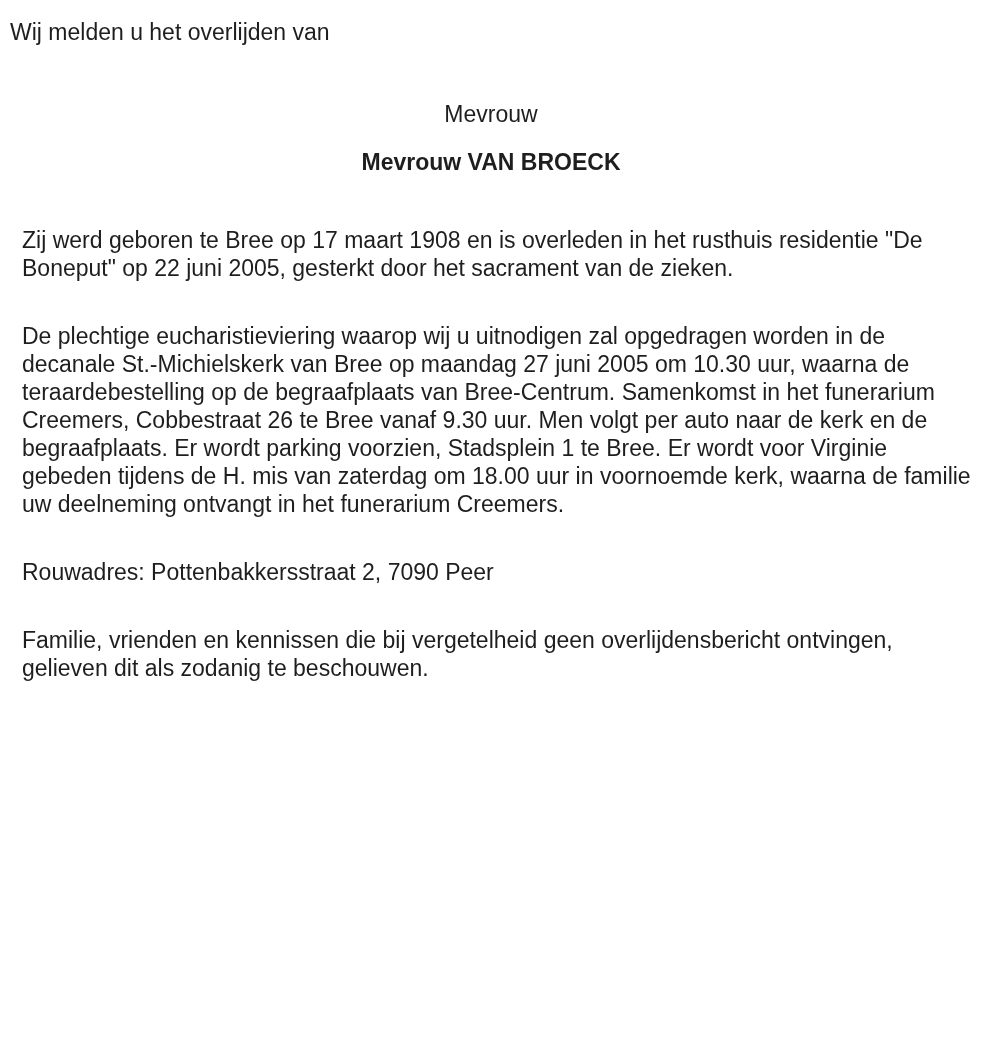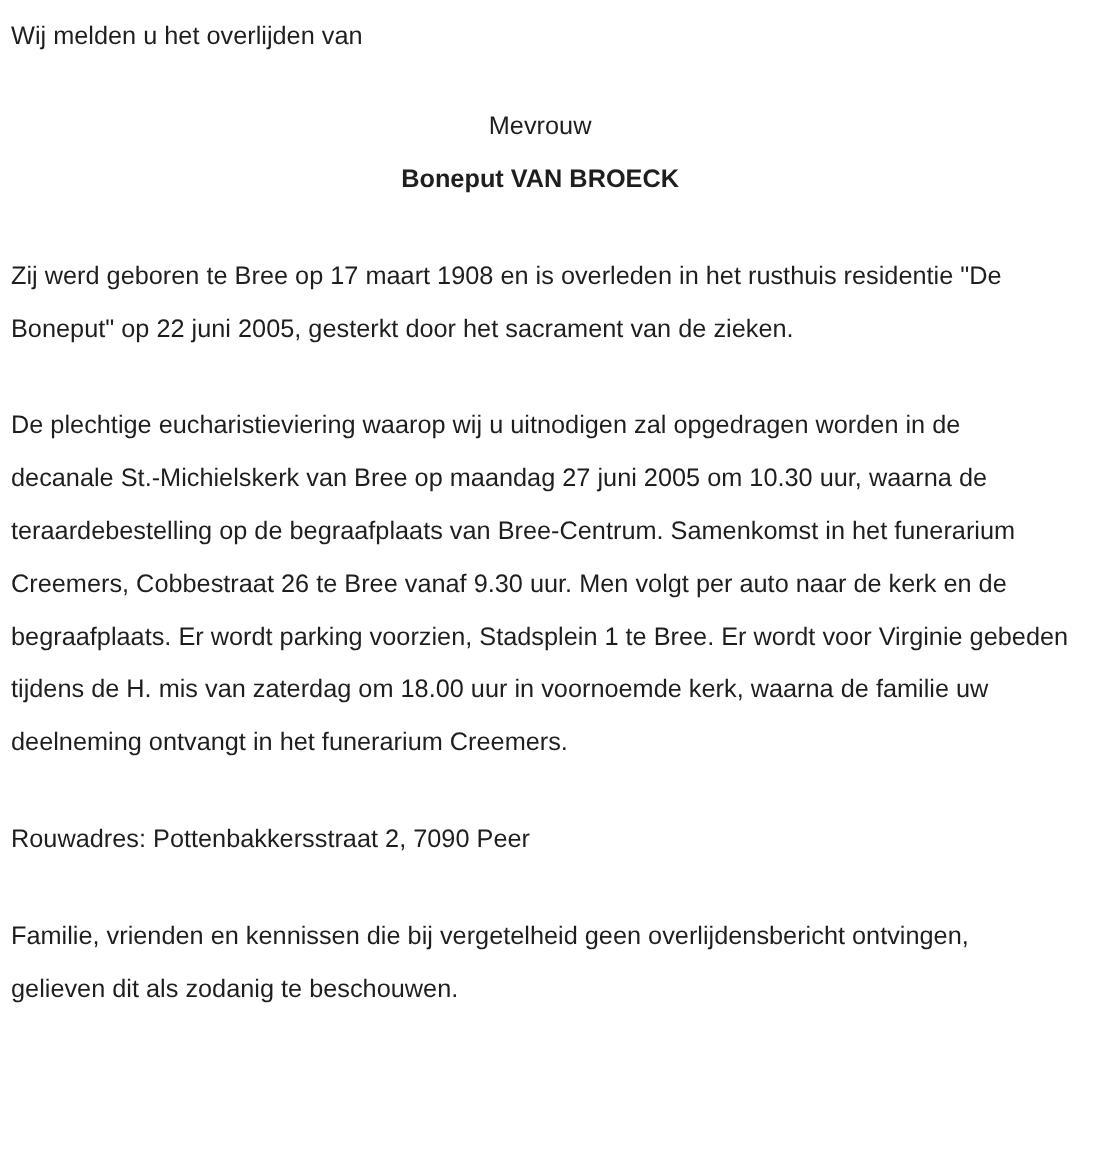--- a/index.html
+++ b/index.html
@@ -31,38 +31,38 @@
   }
   .header-block .line {
     line-height: 48px;
     text-align: center;
   }
   .deceased-name {
     font-weight: 700;
   }
   .para {
     font-size: 23px;
-    line-height: 48px;
-    margin: 40px 0 0 0;
+    line-height: 28px;
+    margin: 40px 0 0 12px;
     white-space: pre-wrap;
   }
   .gap-lg {
     margin-top: 40px;
   }
 </style>
 </head>
 <body>
 
 <div class="page">
 
   <div class="line intro">Wij melden u het overlijden van</div>
 
   <div class="header-block">
     <div class="line">Mevrouw</div>
-    <div class="line deceased-name">Boneput VAN BROECK</div>
+    <div class="line deceased-name">Mevrouw VAN BROECK</div>
   </div>
 
   <div class="para gap-lg">Zij werd geboren te Bree op 17 maart 1908 en is overleden in het rusthuis residentie "De Boneput" op 22 juni 2005, gesterkt door het sacrament van de zieken.</div>
 
   <div class="para">De plechtige eucharistieviering waarop wij u uitnodigen zal opgedragen worden in de decanale St.-Michielskerk van Bree op maandag 27 juni 2005 om 10.30 uur, waarna de teraardebestelling op de begraafplaats van Bree-Centrum. Samenkomst in het funerarium Creemers, Cobbestraat 26 te Bree vanaf 9.30 uur. Men volgt per auto naar de kerk en de begraafplaats. Er wordt parking voorzien, Stadsplein 1 te Bree. Er wordt voor Virginie gebeden tijdens de H. mis van zaterdag om 18.00 uur in voornoemde kerk, waarna de familie uw deelneming ontvangt in het funerarium Creemers.</div>
 
   <div class="para">Rouwadres: Pottenbakkersstraat 2, 7090 Peer</div>
 
   <div class="para">Familie, vrienden en kennissen die bij vergetelheid geen overlijdensbericht ontvingen, gelieven dit als zodanig te beschouwen.</div>
 

